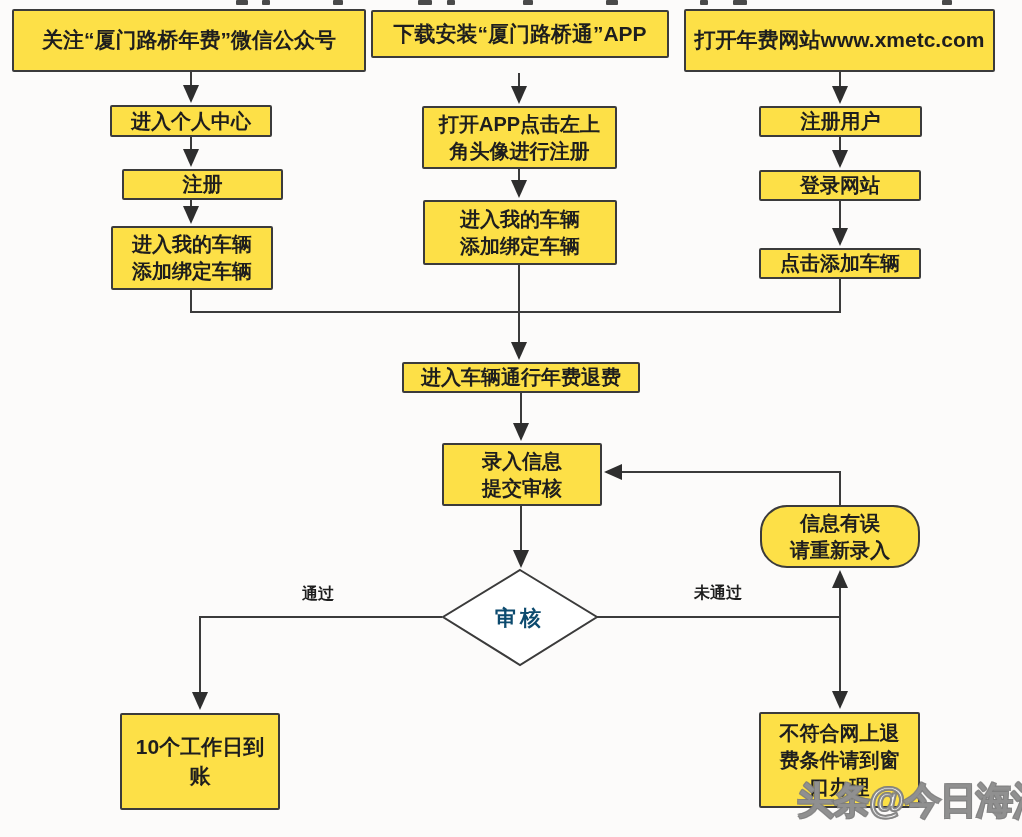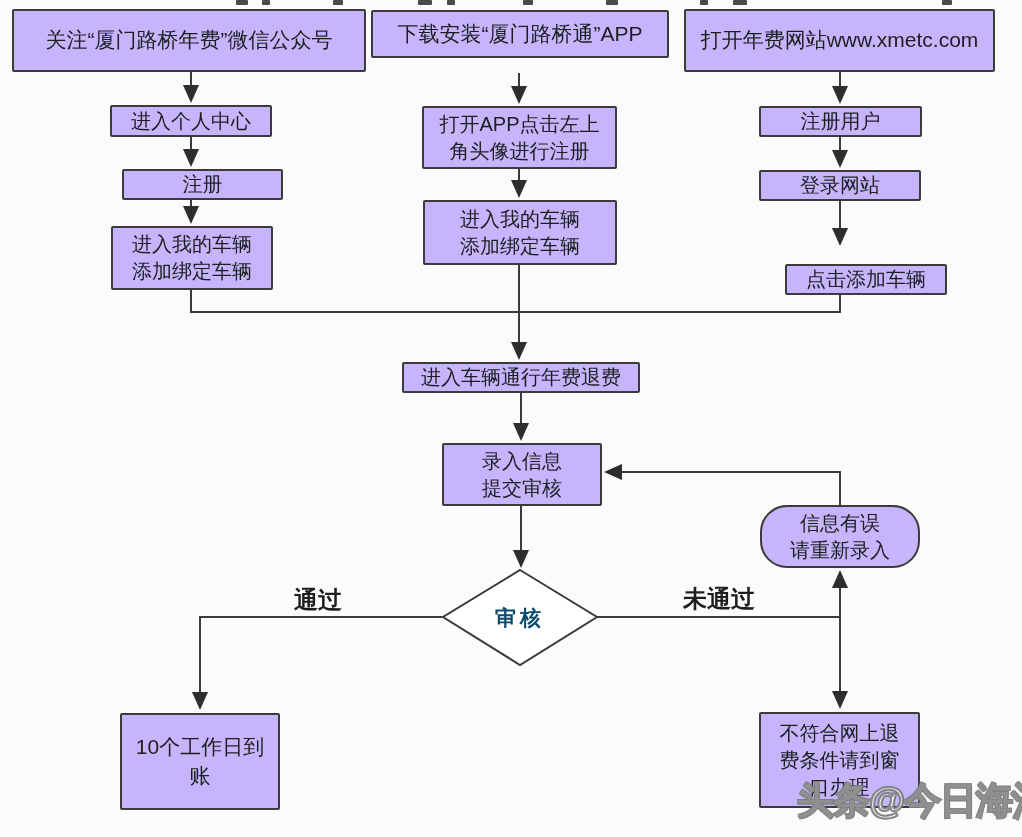--- a/index.html
+++ b/index.html
@@ -15,39 +15,39 @@
     overflow: hidden;
   }
   #connectors {
     position: absolute;
     left: 0; top: 0;
     width: 1022px; height: 837px;
   }
   .node {
     position: absolute;
     box-sizing: border-box;
-    background: #c4b5fd;
+    background: #fde047;
     border: 2px solid #3b3b3b;
     border-radius: 2px;
     display: flex;
     align-items: center;
     justify-content: center;
     text-align: center;
-    font-weight: normal;
+    font-weight: bold;
     color: #1e1e1e;
     white-space: pre-line;
     line-height: 1.35;
     font-size: 20px;
   }
   .node-top { font-size: 21px; }
   .edge-label {
     position: absolute;
     font-weight: bold;
     color: #1e1e1e;
-    font-size: 24px;
+    font-size: 16px;
     text-align: center;
     white-space: nowrap;
   }
   .diamond-label {
     position: absolute;
     left: 470px; top: 603px;
     width: 100px; height: 30px;
     display: flex; align-items: center; justify-content: center;
     font-weight: bold; font-size: 21px; color: #0c4a6e;
     letter-spacing: 4px;
@@ -146,21 +146,21 @@
   <div class="node" style="left:422px; top:106px; width:195px; height:63px;">打开APP点击左上
 角头像进行注册</div>
 
   <div class="node" style="left:423px; top:200px; width:194px; height:65px;">进入我的车辆
 添加绑定车辆</div>
 
   <div class="node" style="left:759px; top:106px; width:163px; height:31px;">注册用户</div>
 
   <div class="node" style="left:759px; top:170px; width:162px; height:31px;">登录网站</div>
 
-  <div class="node" style="left:759px; top:264px; width:162px; height:31px;margin-left:26px;">点击添加车辆</div>
+  <div class="node" style="left:759px; top:248px; width:162px; height:31px;">点击添加车辆</div>
 
   <div class="node" style="left:402px; top:362px; width:238px; height:31px;">进入车辆通行年费退费</div>
 
   <div class="node" style="left:442px; top:443px; width:160px; height:63px;">录入信息
 提交审核</div>
 
   <div class="diamond-label">审核</div>
 
   <div class="node" style="left:760px; top:505px; width:160px; height:63px;border-radius:27px;">信息有误
 请重新录入</div>

